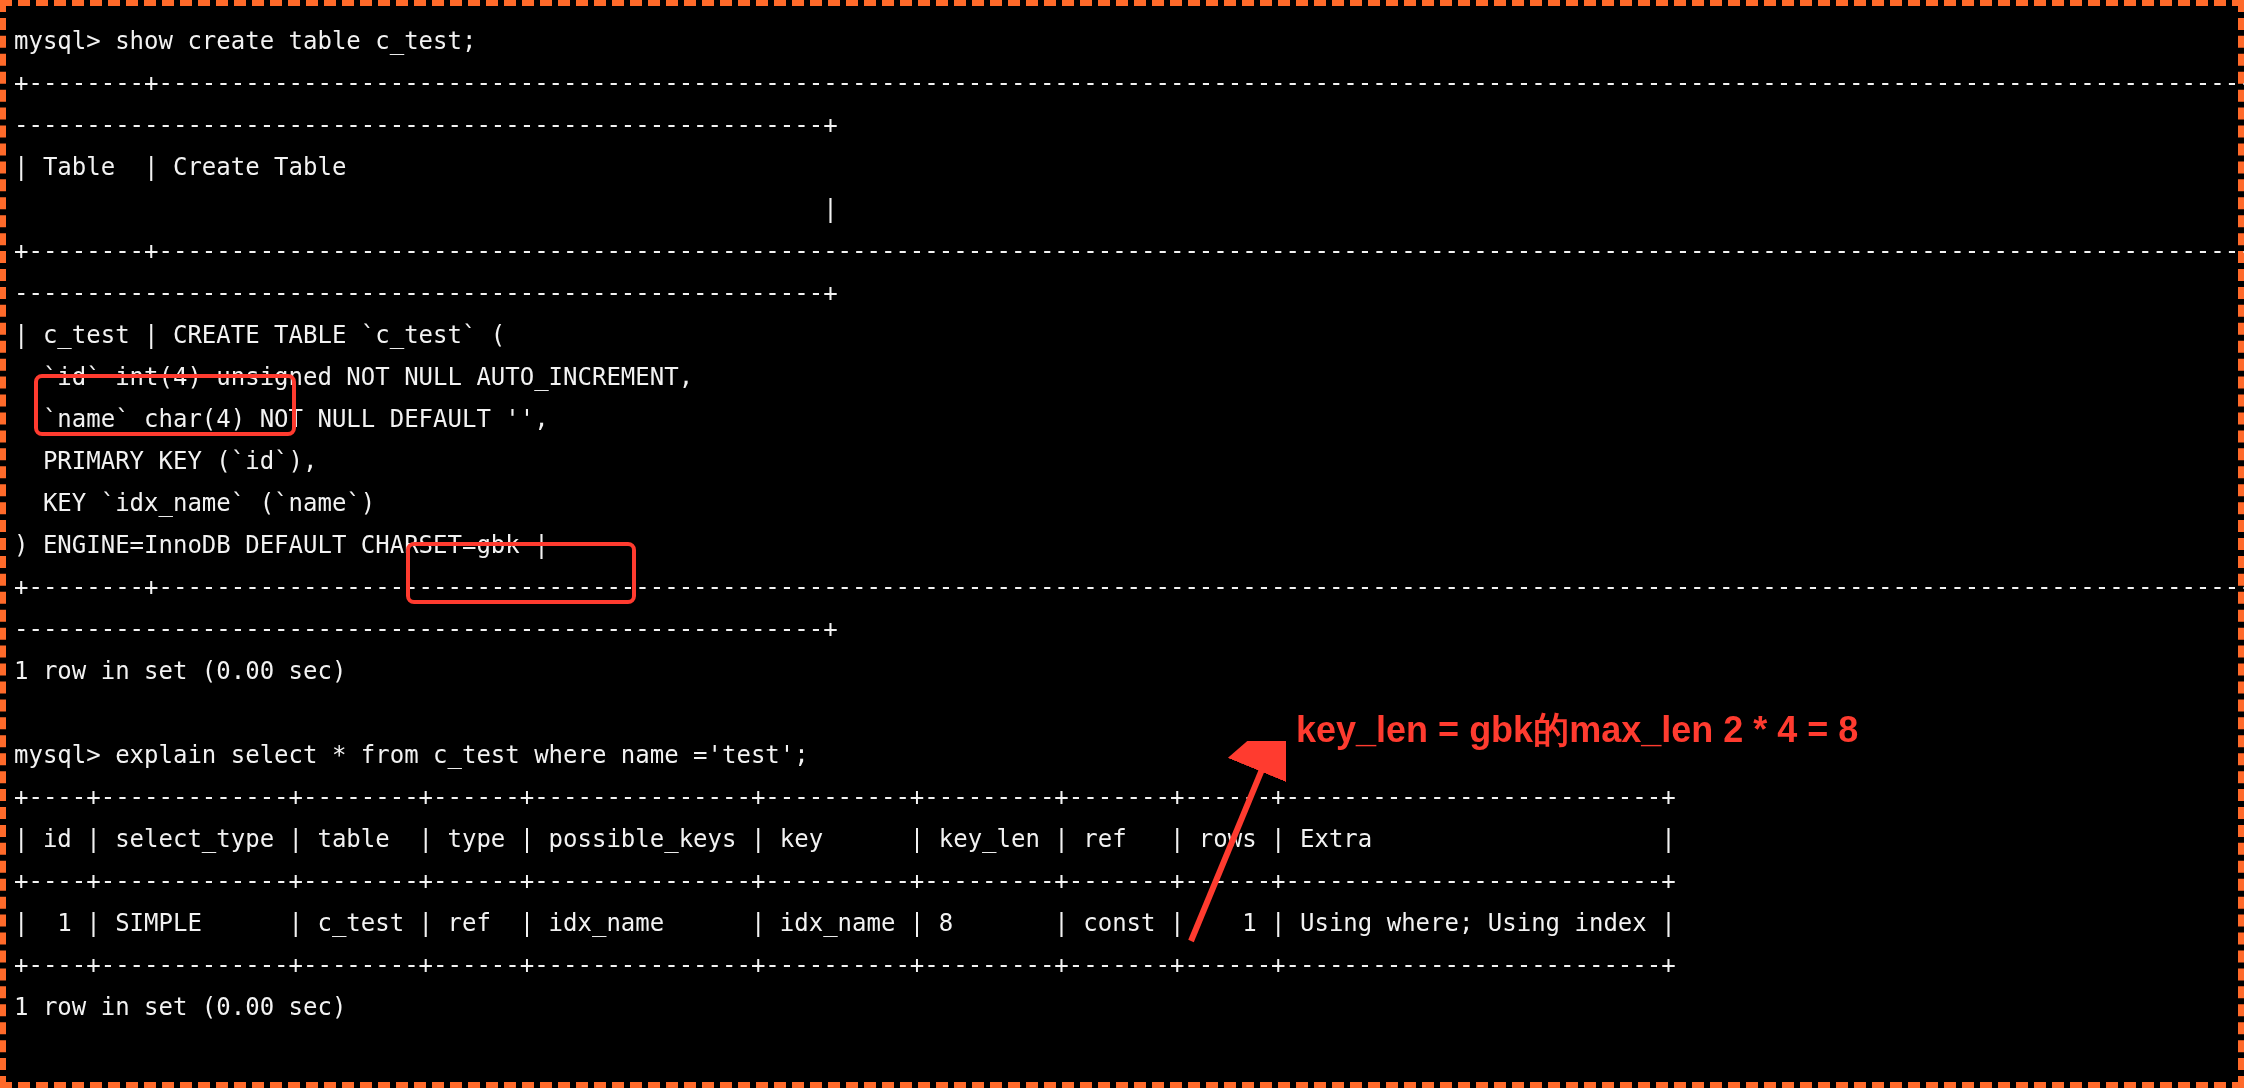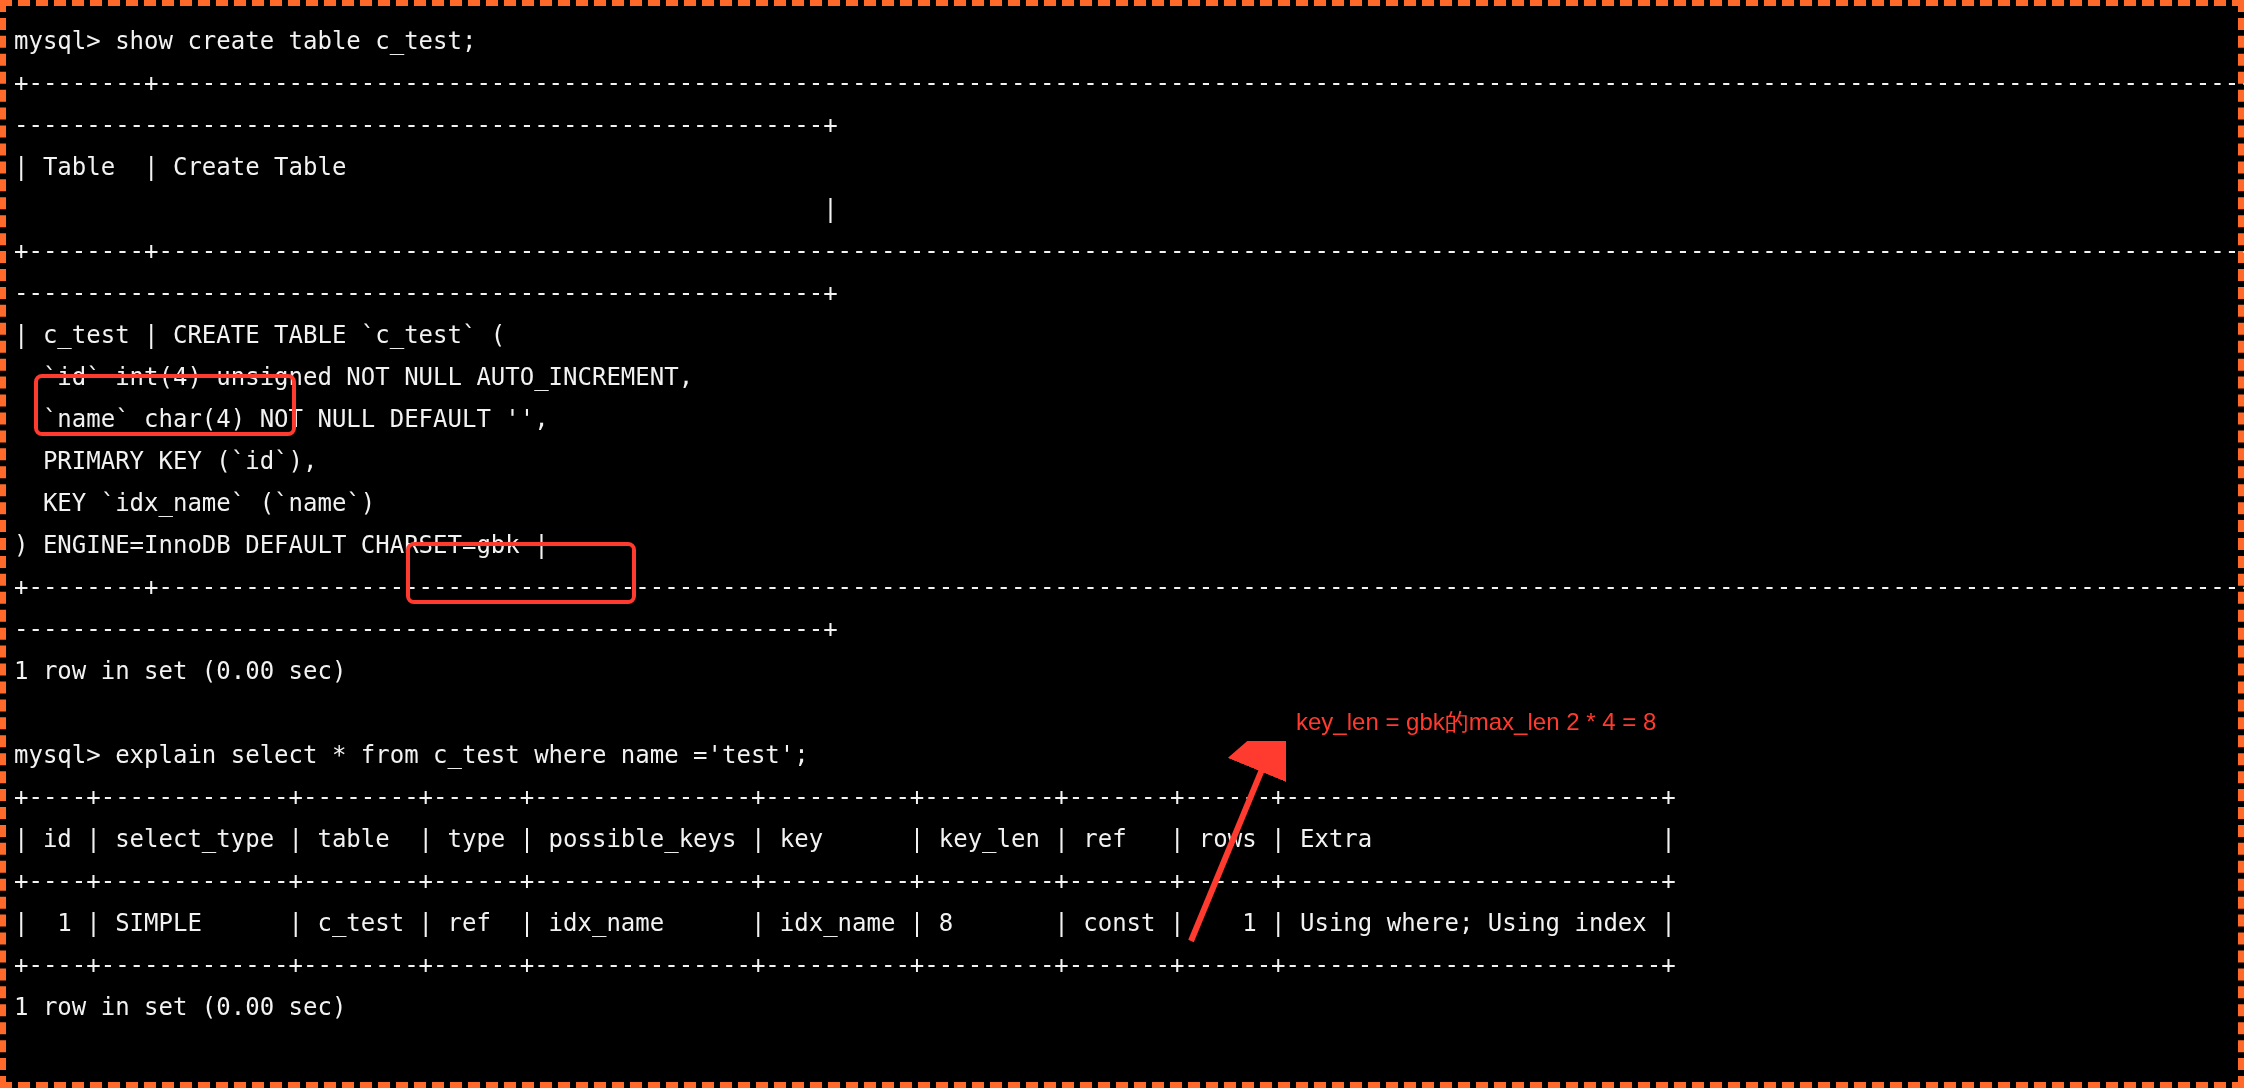--- a/index.html
+++ b/index.html
@@ -35,22 +35,22 @@
     position: absolute;
     border: 4px solid #ff3b2f;
     border-radius: 8px;
     background: transparent;
     pointer-events: none;
   }
   .annotation {
     position: absolute;
     color: #ff3b2f;
     font-family: -apple-system, "Helvetica Neue", Arial, sans-serif;
-    font-size: 24px;
-    font-weight: 400;
+    font-size: 36px;
+    font-weight: 700;
     pointer-events: none;
     white-space: nowrap;
   }
   svg.arrow {
     position: absolute;
     pointer-events: none;
   }
 </style>
 </head>
 <body>

